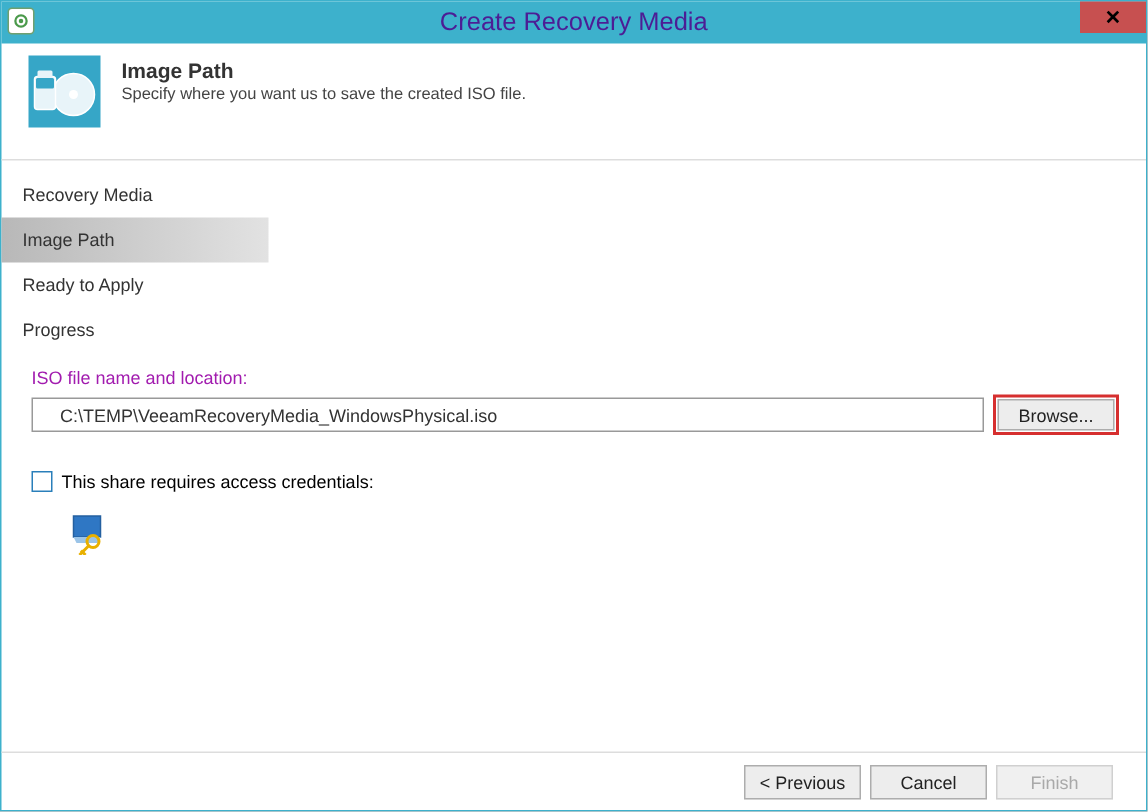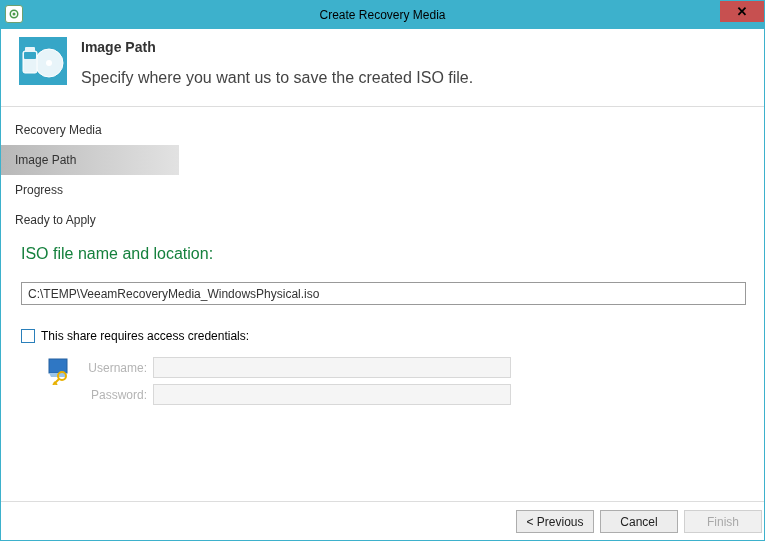--- a/index.html
+++ b/index.html
@@ -8,49 +8,49 @@
   .titlebar {
     height:28px; background:#3db1cc; display:flex; align-items:center;
     justify-content:center; position:relative;
   }
   .titlebar .icon {
     position:absolute; left:4px; top:4px; width:18px; height:18px;
     border:1px solid #6fa06f; border-radius:3px; background:#fff;
     display:flex; align-items:center; justify-content:center;
   }
   .titlebar .icon svg { width:12px; height:12px; }
-  .titlebar .title { font-size:12px; color:#000000; }
+  .titlebar .title { font-size:17px; color:#4c1d95; }
   .titlebar .close {
     position:absolute; right:0; top:0; width:44px; height:21px;
     background:#c75050; display:flex; align-items:center; justify-content:center;
     color:#000; font-weight:bold; font-size:13px; font-family:Arial;
   }
   .header {
     display:flex; padding:8px 10px 14px 18px; border-bottom:1px solid #ddd; height:78px;
   }
   .header-icon {
     width:48px; height:48px; background:#36a6c7; flex-shrink:0;
     display:flex; align-items:center; justify-content:center; position:relative;
   }
   .header-text { margin-left:14px; }
   .header-title { font-size:14px; font-weight:bold; color:#333; margin-top:2px;}
-  .header-sub { font-size:16px; color:#444; margin-top:14px; }
+  .header-sub { font-size:11px; color:#444; margin-top:2px; }
   .body { display:flex; height:394px;flex-direction:column; }
   .sidebar { width:178px; padding-top:8px; }
   .side-item {
     font-size:12px; color:#333; padding:8px 14px; cursor:pointer;
   }
   .side-item.active {
     background: linear-gradient(to right, #b8b8b8, #e2e2e2);
   }
   .content { flex:1; padding:10px 18px 0 20px; position:relative; }
-  .label { font-size:16px; color:#15803d; margin-bottom:19px; }
+  .label { font-size:12px; color:#a21caf; margin-bottom:4px; }
   .path-row { display:flex; gap:6px; align-items:center;}
   .path-input {
-    flex:1; height:23px; border:1px solid #999; font-size:12px; padding:2px 6px;
+    flex:1; height:23px; border:1px solid #999; font-size:12px; padding:2px 18px;
     color:#333; outline:none;
   }
   .browse-wrap { border:2px solid #d62f2f; padding:1px; }
   .browse-btn {
     width:78px; height:21px; background:#ededed; border:1px solid #adadad;
     font-size:12px; color:#222; cursor:pointer; display:flex; align-items:center; justify-content:center;
   }
   .chk-row { display:flex; align-items:flex-end; gap:6px; margin-top:24px; font-size:12px; }
   .chk {
     width:14px; height:14px; border:1px solid #2a7fba; background:#fff; cursor:pointer;
@@ -61,21 +61,21 @@
   }
   .cred-fields { display:flex; flex-direction:column; gap:6px; }
   .cred-row { display:flex; align-items:center; gap:6px; }
   .cred-lbl { width:64px; text-align:right; font-size:12px; color:#b4b4b4; }
   .cred-input {
     width:358px; height:21px; border:1px solid #d8d8d8; background:#f5f5f5;
     font-size:12px; padding:2px 6px;
   }
   .footer {
     height:40px; border-top:1px solid #ddd; display:flex; align-items:center;
-    justify-content:flex-end; gap:6px; padding-right:2px;
+    justify-content:flex-end; gap:6px; padding-right:22px;
   }
   .btn {
     height:23px; min-width:78px; background:#ededed; border:1px solid #adadad;
     font-size:12px; color:#222; display:flex; align-items:center; justify-content:center;
     cursor:pointer; padding:0 8px;
   }
   .btn.disabled { color:#a9a9a9; border-color:#d0d0d0; background:#f0f0f0; cursor:default;}
   .hl { border:2px solid #d62f2f; padding:1px; display:inline-flex;}
 </style>
 </head>
@@ -107,55 +107,48 @@
     <div class="header-text">
       <div class="header-title">Image Path</div>
       <div class="header-sub">Specify where you want us to save the created ISO file.</div>
     </div>
   </div>
 
   <div class="body">
     <div class="sidebar">
       <div class="side-item">Recovery Media</div>
       <div class="side-item active">Image Path</div>
+      <div class="side-item">Ready to Apply</div>
       <div class="side-item">Progress</div>
-      <div class="side-item">Ready to Apply</div>
     </div>
 
     <div class="content">
       <div class="label">ISO file name and location:</div>
       <div class="path-row">
         <input class="path-input" type="text" value="C:\TEMP\VeeamRecoveryMedia_WindowsPhysical.iso" style="">
+        <span class="browse-wrap">
+          <div class="browse-btn">Browse...</div>
+        </span>
       </div>
 
       <div class="chk-row">
         <div class="chk"></div>
         <span>This share requires access credentials:</span>
       </div>
 
       <div class="cred-block">
         <div class="cred-icon">
           <svg viewBox="0 0 28 28" width="28" height="28">
             <rect x="2" y="2" width="18" height="14" fill="#2f77c4" stroke="#2460a0"></rect>
             <polygon points="2,16 20,16 18,20 4,20" fill="#9bc4e8"></polygon>
             <circle cx="15" cy="19" r="4" fill="none" stroke="#e8b000" stroke-width="2"></circle>
             <line x1="12" y1="22" x2="6" y2="28" stroke="#e8b000" stroke-width="2"></line>
             <line x1="7" y1="25" x2="10" y2="28" stroke="#e8b000" stroke-width="2"></line>
           </svg>
         </div>
-        <div class="cred-fields">
-          <div class="cred-row">
-            <div class="cred-lbl">Username:</div>
-            <input class="cred-input" type="text" disabled="" style="">
-          </div>
-          <div class="cred-row">
-            <div class="cred-lbl">Password:</div>
-            <input class="cred-input" type="password" disabled="" style="">
-          </div>
-        </div>
       </div>
     </div>
   </div>
 
   <div class="footer">
     <div class="btn">&lt; Previous</div>
     <div class="btn">Cancel</div>
     <div class="btn disabled">Finish</div>
   </div>
 

